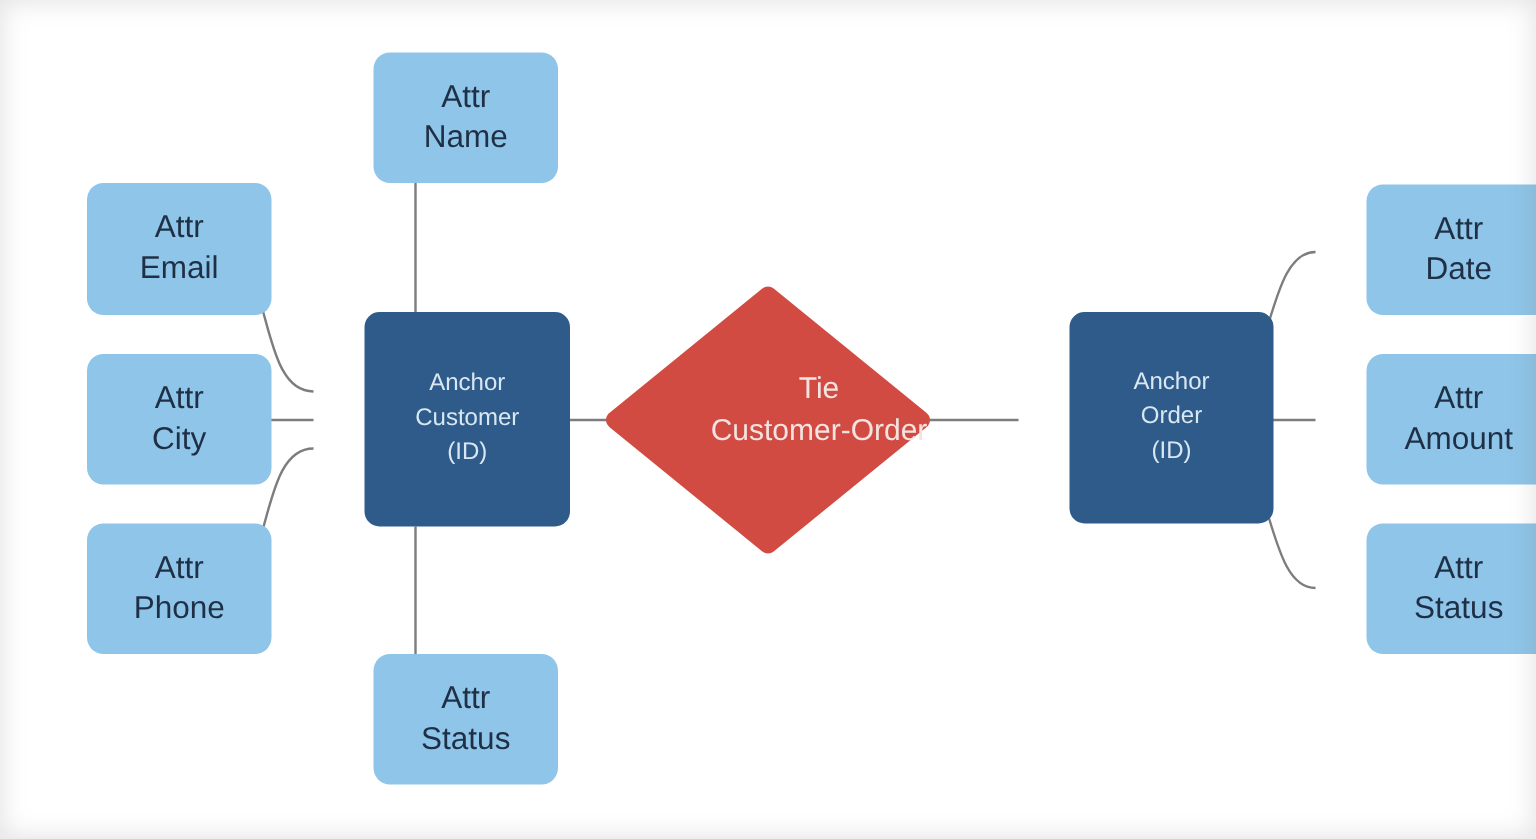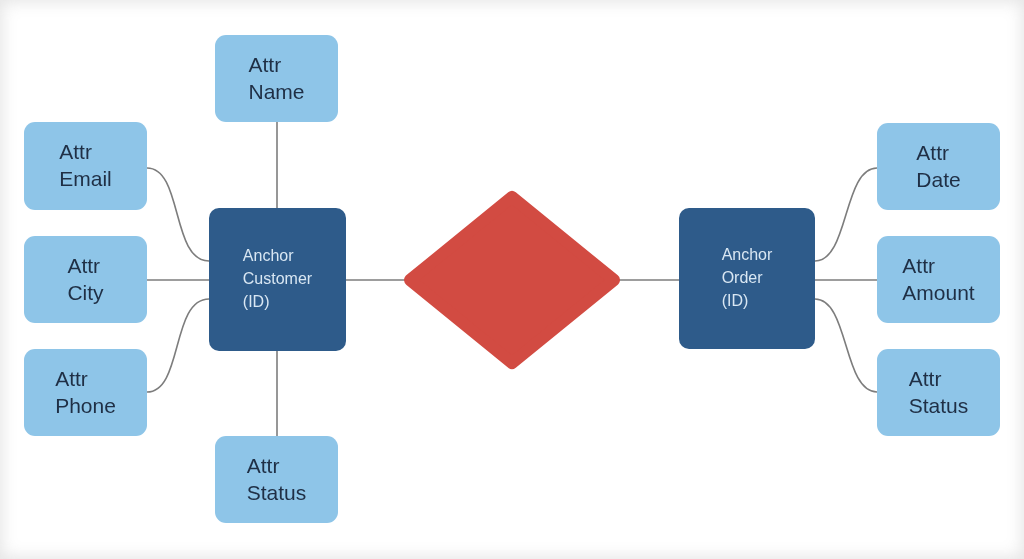--- a/index.html
+++ b/index.html
@@ -24,22 +24,24 @@
     position:absolute;inset:0;
     box-shadow:inset 0 0 16px 2px rgba(120,120,120,.20);
     pointer-events:none;
   }
   .edges{position:absolute;left:0;top:0;width:1024px;height:559px;display:block;}
   .edges path.line{fill:none;stroke:var(--edge);stroke-width:1.6;}
   .tie-shape{fill:var(--tie-fill);stroke:var(--tie-fill);stroke-width:12;stroke-linejoin:round;}
   .node{
     position:absolute;
     display:flex;align-items:center;justify-content:center;
+    text-align:center;
     white-space:pre-line;
     box-sizing:border-box;
+    margin-left:34px;
   }
   .attr{
     background:var(--attribute-fill);
     color:var(--attribute-text);
     border-radius:11px;
     font-size:21px;line-height:1.28;
   }
   .anchor{
     background:var(--anchor-fill);
     color:var(--anchor-text);
@@ -107,20 +109,24 @@
     <span>Anchor
 Customer
 (ID)</span>
   </div>
 
   <div class="node attr n-attr-status-customer">
     <span>Attr
 Status</span>
   </div>
 
+  <div class="node tie-label n-tie">
+    <span>Tie
+Customer-Order</span>
+  </div>
 
   <div class="node anchor n-anchor-order">
     <span>Anchor
 Order
 (ID)</span>
   </div>
 
   <div class="node attr n-attr-date">
     <span>Attr
 Date</span>

